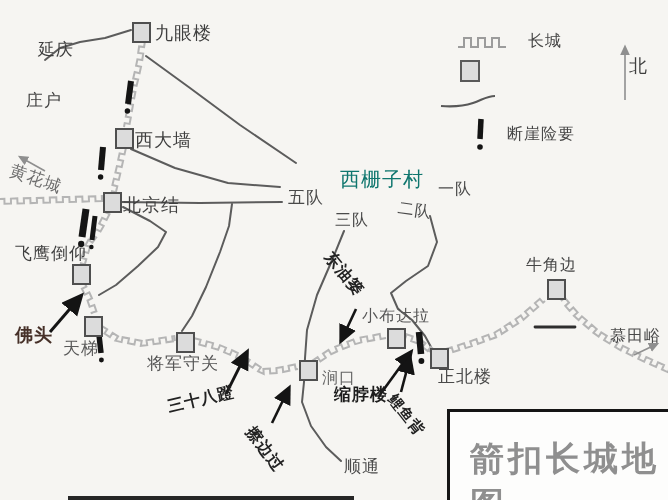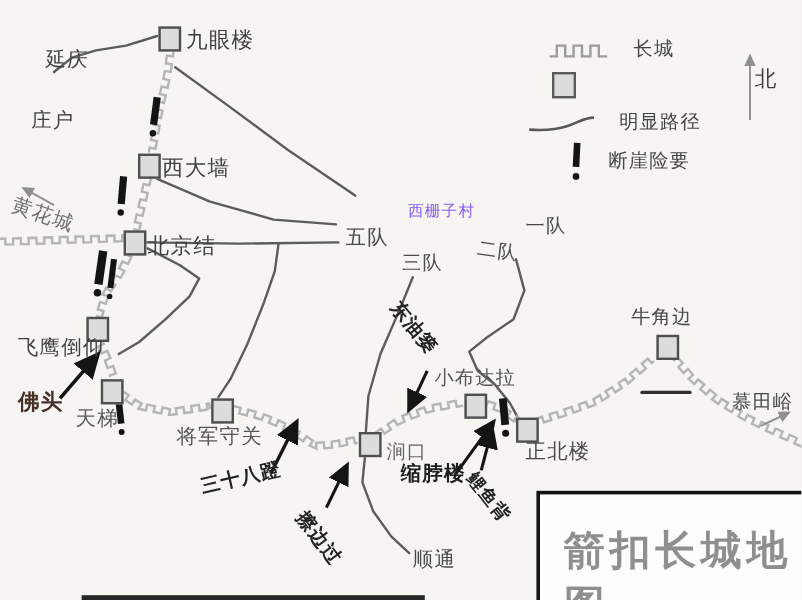--- a/index.html
+++ b/index.html
@@ -117,21 +117,20 @@
       </svg>
       <span>长城</span>
     </div>
     <div class="legend-item lg2">
       <span class="lg-square"></span>
     </div>
     <div class="legend-item lg3">
       <svg width="56" height="18">
         <path d="M1 14 C 14 15, 24 14, 33 11 S 47 4, 55 4" fill="none" stroke="#585858" stroke-width="2.2"></path>
       </svg>
-      <span>明显路径</span>
     </div>
     <div class="legend-item lg4">
       <svg width="12" height="36">
         <line x1="6" y1="3" x2="5" y2="23" stroke="#141414" stroke-width="5.5"></line>
         <circle cx="5" cy="31" r="2.8" fill="#141414"></circle>
       </svg>
       <span>断崖险要</span>
     </div>
   </div>
 
@@ -142,37 +141,37 @@
   </div>
 
   <div class="bottom-bar"></div>
 <div class="tower" style="left: 132px; top: 22px;"></div>
     <div class="label" style="left: 155px; top: 24px; font-size: 18px;">九眼楼</div>
     <div class="tower" style="left: 115px; top: 128px;"></div>
     <div class="label" style="left: 135px; top: 131px; font-size: 18px;">西大墙</div>
     <div class="tower" style="left: 103px; top: 192px;"></div>
     <div class="label" style="left: 123px; top: 196px; font-size: 18px;">北京结</div>
     <div class="tower" style="left: 72px; top: 264px;"></div>
-    <div class="label" style="left: 15px; top: 245px; font-size: 17px; margin-top: 36px;">飞鹰倒仰</div>
+    <div class="label" style="left: 15px; top: 245px; font-size: 17px;">飞鹰倒仰</div>
     <div class="tower" style="left: 84px; top: 316px;"></div>
     <div class="label" style="left: 63px; top: 340px; font-size: 17px; color: rgb(90, 90, 90);">天梯</div>
     <div class="tower" style="left: 176px; top: 332px;"></div>
     <div class="label" style="left: 147px; top: 355px; font-size: 17px; color: rgb(86, 86, 86);">将军守关</div>
     <div class="tower" style="left: 299px; top: 360px;"></div>
     <div class="label" style="left: 322px; top: 370px; font-size: 16px; color: rgb(102, 102, 102); text-align: right;">涧口</div>
     <div class="tower" style="left: 387px; top: 328px;"></div>
     <div class="label" style="left: 362px; top: 308px; font-size: 16px; color: rgb(86, 86, 86);">小布达拉</div>
     <div class="tower" style="left: 430px; top: 348px;"></div>
     <div class="label" style="left: 438px; top: 368px; font-size: 17px; color: rgb(74, 74, 74);">正北楼</div>
     <div class="tower" style="left: 547px; top: 279px;"></div>
     <div class="label" style="left: 526px; top: 257px; font-size: 16px; color: rgb(69, 69, 69);">牛角边</div>
     <div class="label" style="left: 38px; top: 41px; font-size: 17px;">延庆</div>
     <div class="label" style="left: 26px; top: 92px; font-size: 17px;">庄户</div>
     <div class="label" style="left: 13px; top: 162px; font-size: 17px; color: rgb(110, 110, 110); transform: rotate(19deg);">黄花城</div>
-    <div class="label" style="left: 340px; top: 169px; font-size: 13px; color: #8b5cf6;">西栅子村</div>
+    <div class="label" style="left: 340px; top: 169px; font-size: 20px; color: #0f766e;">西栅子村</div>
     <div class="label" style="left: 438px; top: 181px; font-size: 16px; color: rgb(74, 74, 74);">一队</div>
     <div class="label" style="left: 399px; top: 200px; font-size: 16px; color: rgb(74, 74, 74); transform: rotate(8deg);">二队</div>
     <div class="label" style="left: 335px; top: 212px; font-size: 16px; color: rgb(74, 74, 74);">三队</div>
     <div class="label" style="left: 288px; top: 189px; font-size: 17px; color: rgb(74, 74, 74);">五队</div>
     <div class="label" style="left: 15px; top: 326px; font-size: 18px; color: rgb(70, 48, 40); font-weight: bold;">佛头</div>
     <div class="label" style="left: 166px; top: 399px; font-size: 16px; color: rgb(34, 34, 34); font-weight: bold; transform: rotate(-13deg);">三十八蹬</div>
     <div class="label" style="left: 256px; top: 424px; font-size: 16px; color: rgb(34, 34, 34); font-weight: bold; transform: rotate(53deg);">擦边过</div>
     <div class="label" style="left: 334px; top: 249px; font-size: 16px; color: rgb(34, 34, 34); font-weight: bold; transform: rotate(50deg);">东油篓</div>
     <div class="label" style="left: 334px; top: 386px; font-size: 17px; color: rgb(29, 29, 29); font-weight: bold;">缩脖楼</div>
     <div class="label" style="left: 398px; top: 391px; font-size: 15px; color: rgb(34, 34, 34); font-weight: bold; transform: rotate(52deg);">鲤鱼背</div>

